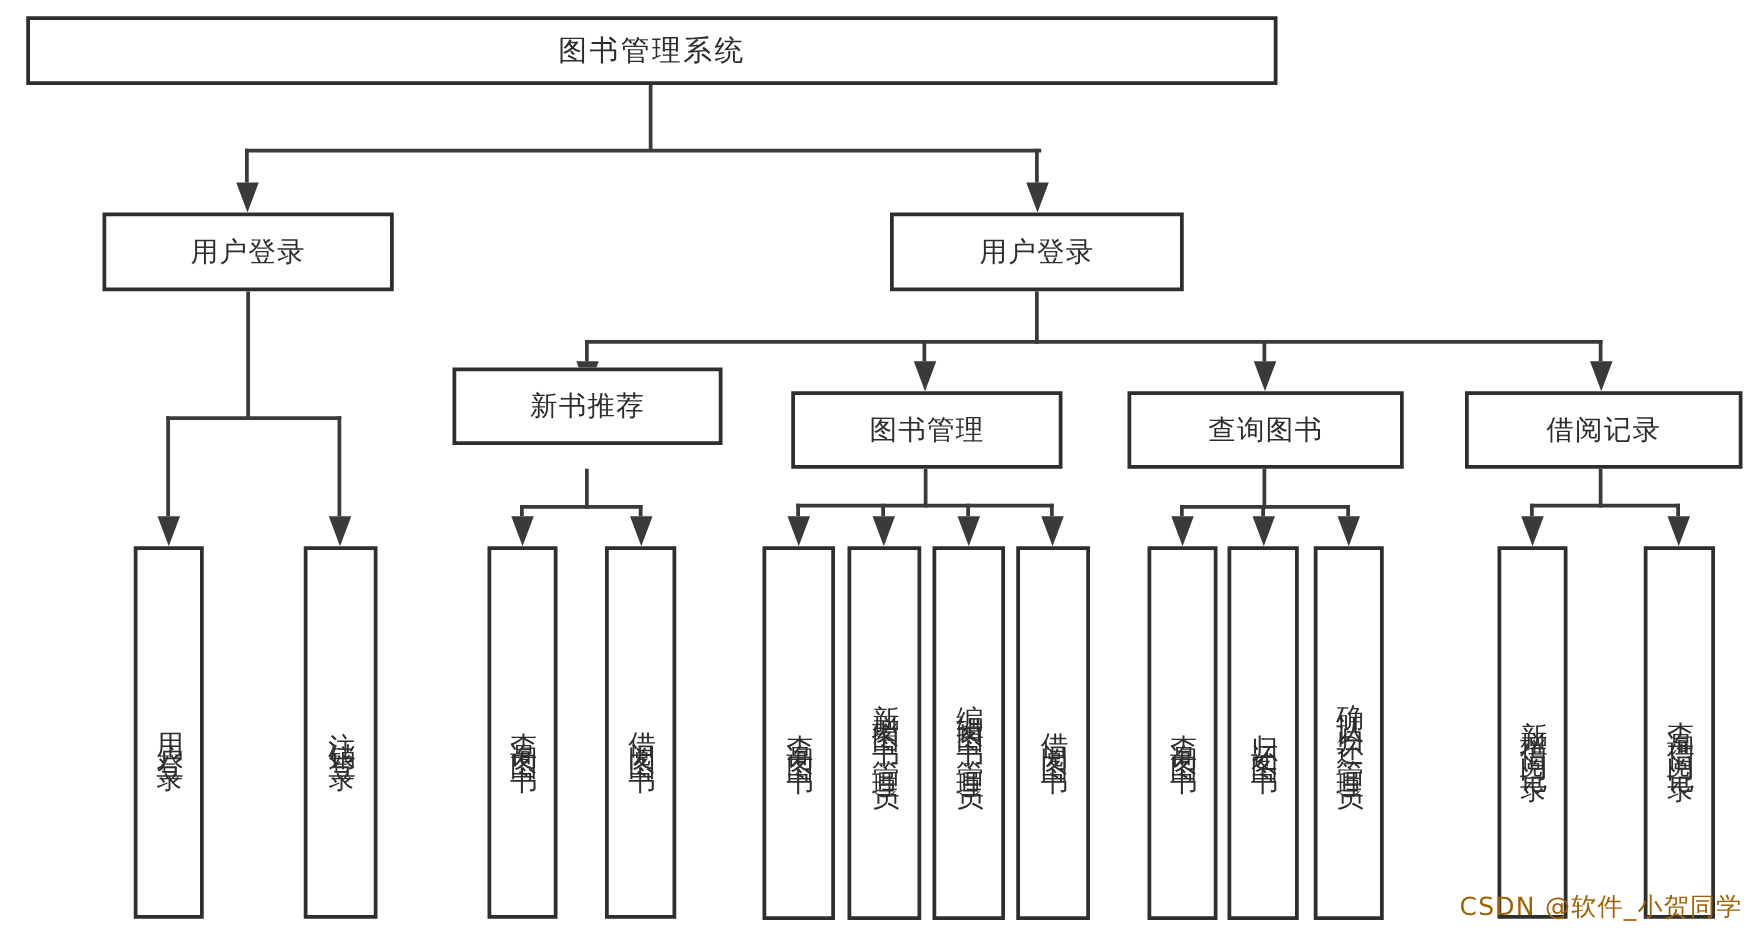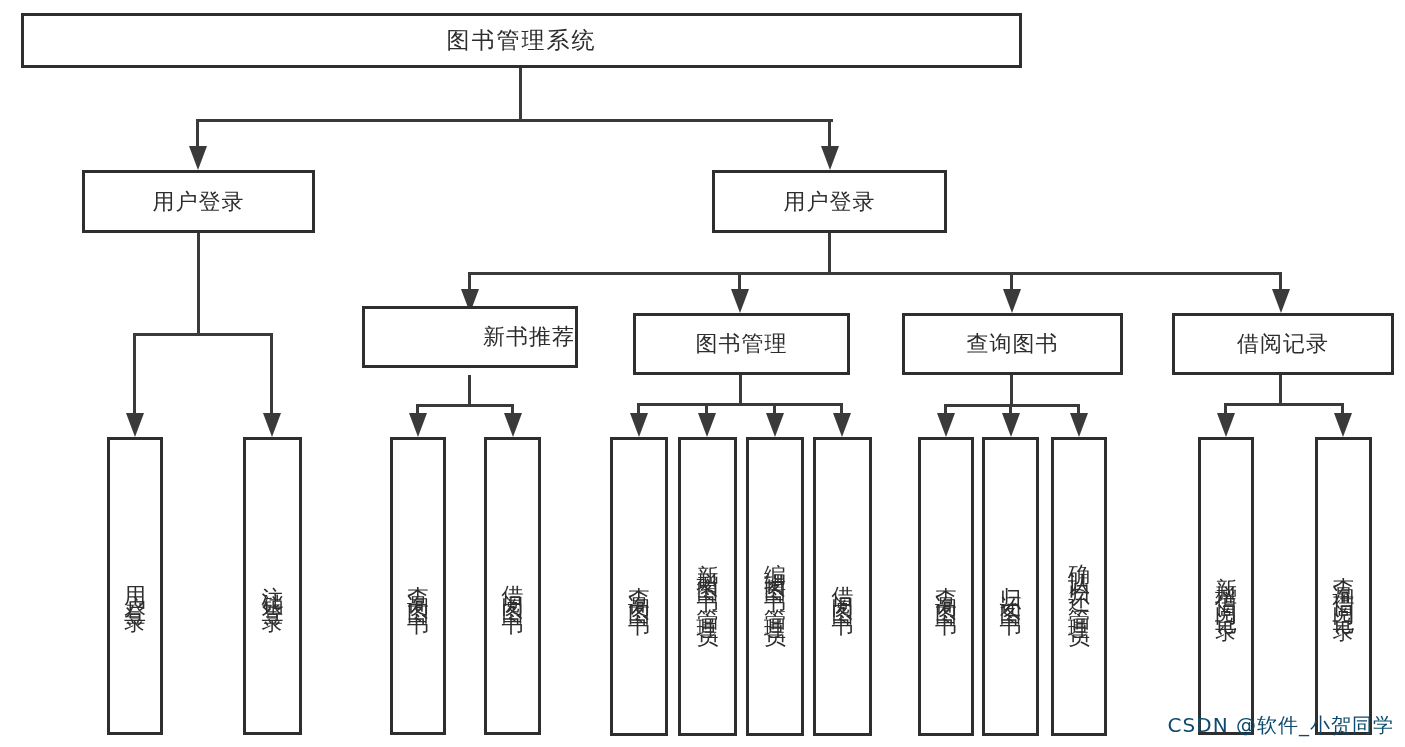--- a/index.html
+++ b/index.html
@@ -39,21 +39,21 @@
     width: 0; height: 0;
     border-left: 9px solid transparent;
     border-right: 9px solid transparent;
     border-top: 24px solid #3a3a3a;
     z-index: 1;
   }
   #watermark {
     position: absolute;
     right: 11px;
     bottom: 8px;
-    color: #0c4a6e;
+    color: #a16207;
     font-size: 20px;
     letter-spacing: 1px;
     z-index: 3;
   }
 </style>
 </head>
 <body>
 
 <div id="canvas">
 
@@ -86,21 +86,21 @@
   <div class="ln" style="left:468px; top:272px; width:814px; height:3px;"></div>
   <div class="ln" style="left:468px; top:272px; width:3px; height:17px;"></div>
   <div class="ah" style="left:461px; top:289px;"></div>
   <div class="ln" style="left:738px; top:272px; width:3px; height:17px;"></div>
   <div class="ah" style="left:731px; top:289px;"></div>
   <div class="ln" style="left:1010px; top:272px; width:3px; height:17px;"></div>
   <div class="ah" style="left:1003px; top:289px;"></div>
   <div class="ln" style="left:1279px; top:272px; width:3px; height:17px;"></div>
   <div class="ah" style="left:1272px; top:289px;"></div>
 
-  <div class="node" style="left:362px; top:306px; width:216px; height:62px;justify-content:flex-end;">
+  <div class="node" style="left:362px; top:294px; width:216px; height:62px;">
     <span class="hlabel">新书推荐</span>
   </div>
   <div class="node" style="left:633px; top:313px; width:217px; height:62px;">
     <span class="hlabel">图书管理</span>
   </div>
   <div class="node" style="left:902px; top:313px; width:221px; height:62px;">
     <span class="hlabel">查询图书</span>
   </div>
   <div class="node" style="left:1172px; top:313px; width:222px; height:62px;">
     <span class="hlabel">借阅记录</span>

